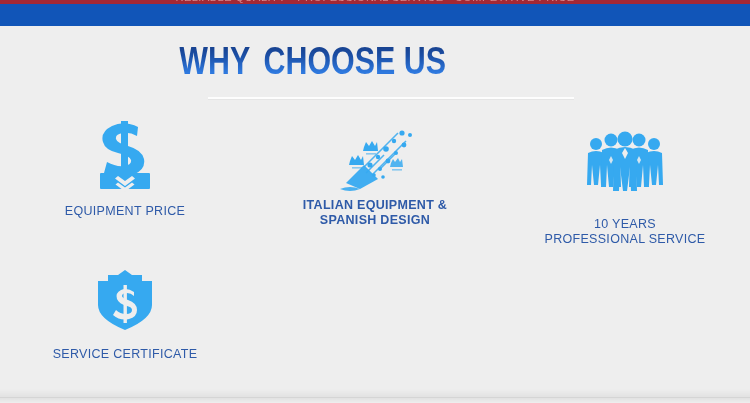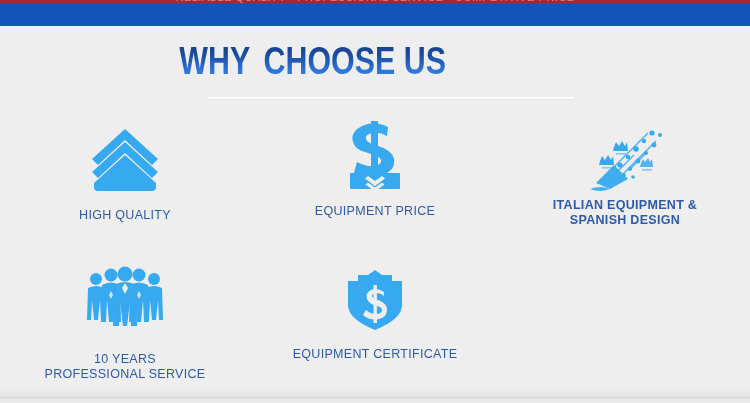--- a/index.html
+++ b/index.html
@@ -161,32 +161,20 @@
   </div>
   <div class="top-blue-strip"></div>
 
   <div class="heading-wrap">
     <span class="heading"><span>WHY</span><span class="wsp">&nbsp;</span><span>CHOOSE US</span></span>
   </div>
   <div class="heading-rule"></div>
 
   <div class="grid">
 
-    <div class="cell c1">
-      <div class="icon-box">
-        <svg width="70" height="64" viewBox="0 0 70 64">
-          <g fill="#36a9f0">
-            <path d="M35 0 L68 30 L62 36 L35 11 L8 36 L2 30 Z"></path>
-            <path d="M35 13 L68 43 L62 49 L35 24 L8 49 L2 43 Z"></path>
-            <path d="M35 26 L66 54 L66 58 Q66 62 62 62 L8 62 Q4 62 4 58 L4 54 Z"></path>
-          </g>
-        </svg>
-      </div>
-      <div class="cell-label">HIGH QUALITY</div>
-    </div>
 
     <div class="cell c2">
       <div class="icon-box">
         <svg width="62" height="72" viewBox="0 0 62 72">
           <g fill="#36a9f0">
 
             <path d="M44 6 Q30 -1 18 5 Q6 11 9 21 Q11 29 24 32 Q36 35 37 39 Q38 44 30 45 Q22 46 13 41 L10 52 Q25 59 39 54 Q52 49 50 38 Q48 29 34 25 Q23 22 22 18 Q21 13 29 12 Q36 11 43 15 Z"></path>
 
             <rect x="27" y="0" width="7" height="58"></rect>
 
@@ -301,21 +289,21 @@
 
             <path d="M2 12 L12 12 L12 6 L22 6 L29 1 L36 6 L46 6 L46 12 L56 12 L56 36 Q56 50 29 61 Q2 50 2 36 Z"></path>
           </g>
 
           <g fill="#eeeeee">
             <path d="M38 23 Q31 18 25 21 Q19 24 21 30 Q23 35 31 37 Q36 38 36 41 Q36 45 30 45 Q24 45 20 41 L17 46 Q24 52 33 50 Q41 48 41 41 Q41 34 32 31 Q26 29 26 27 Q26 24 31 24 Q35 24 38 27 Z"></path>
             <rect x="27.5" y="16" width="3.4" height="38"></rect>
           </g>
         </svg>
       </div>
-      <div class="cell-label">EQUIPMENT CERTIFICATE</div>
+      <div class="cell-label">SERVICE CERTIFICATE</div>
     </div>
 
   </div>
 
   <div class="bottom-line"></div>
   <div class="bottom-shadow"></div>
 
 </div>
 
 </body></html>

